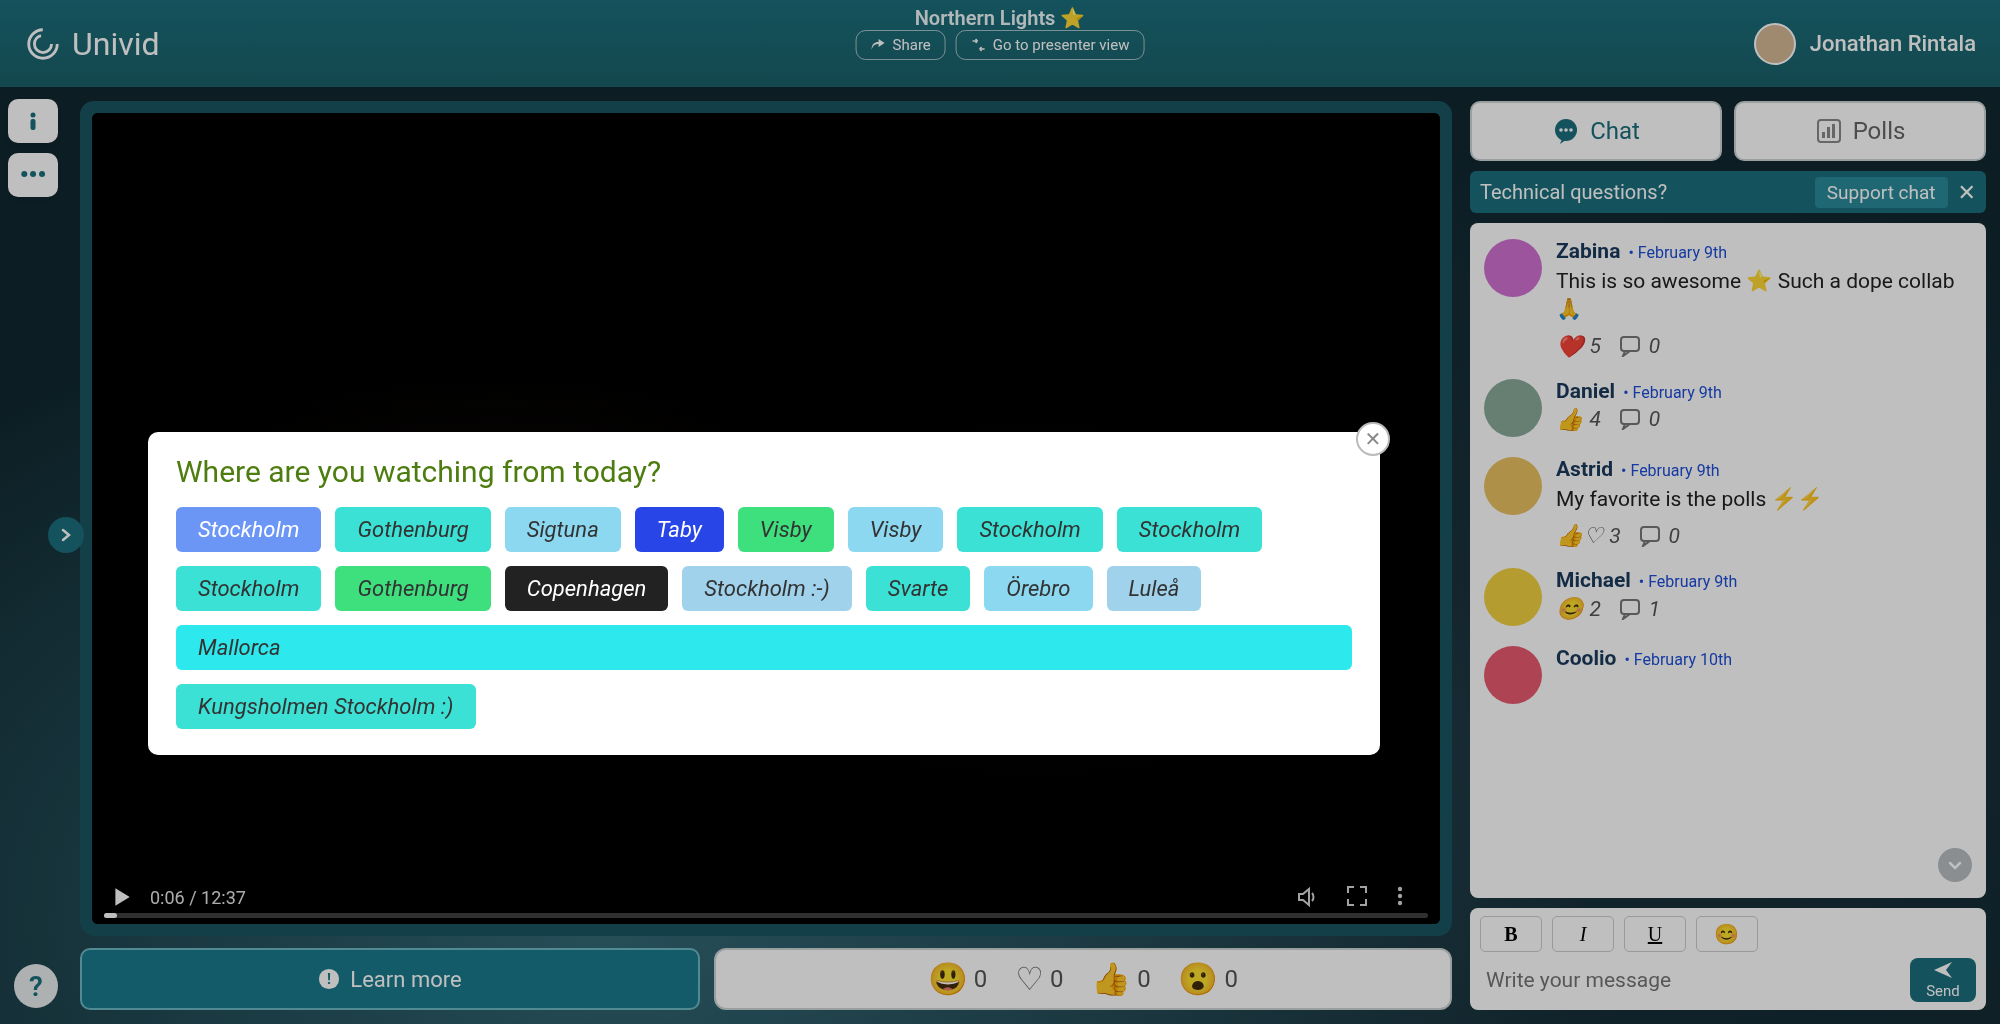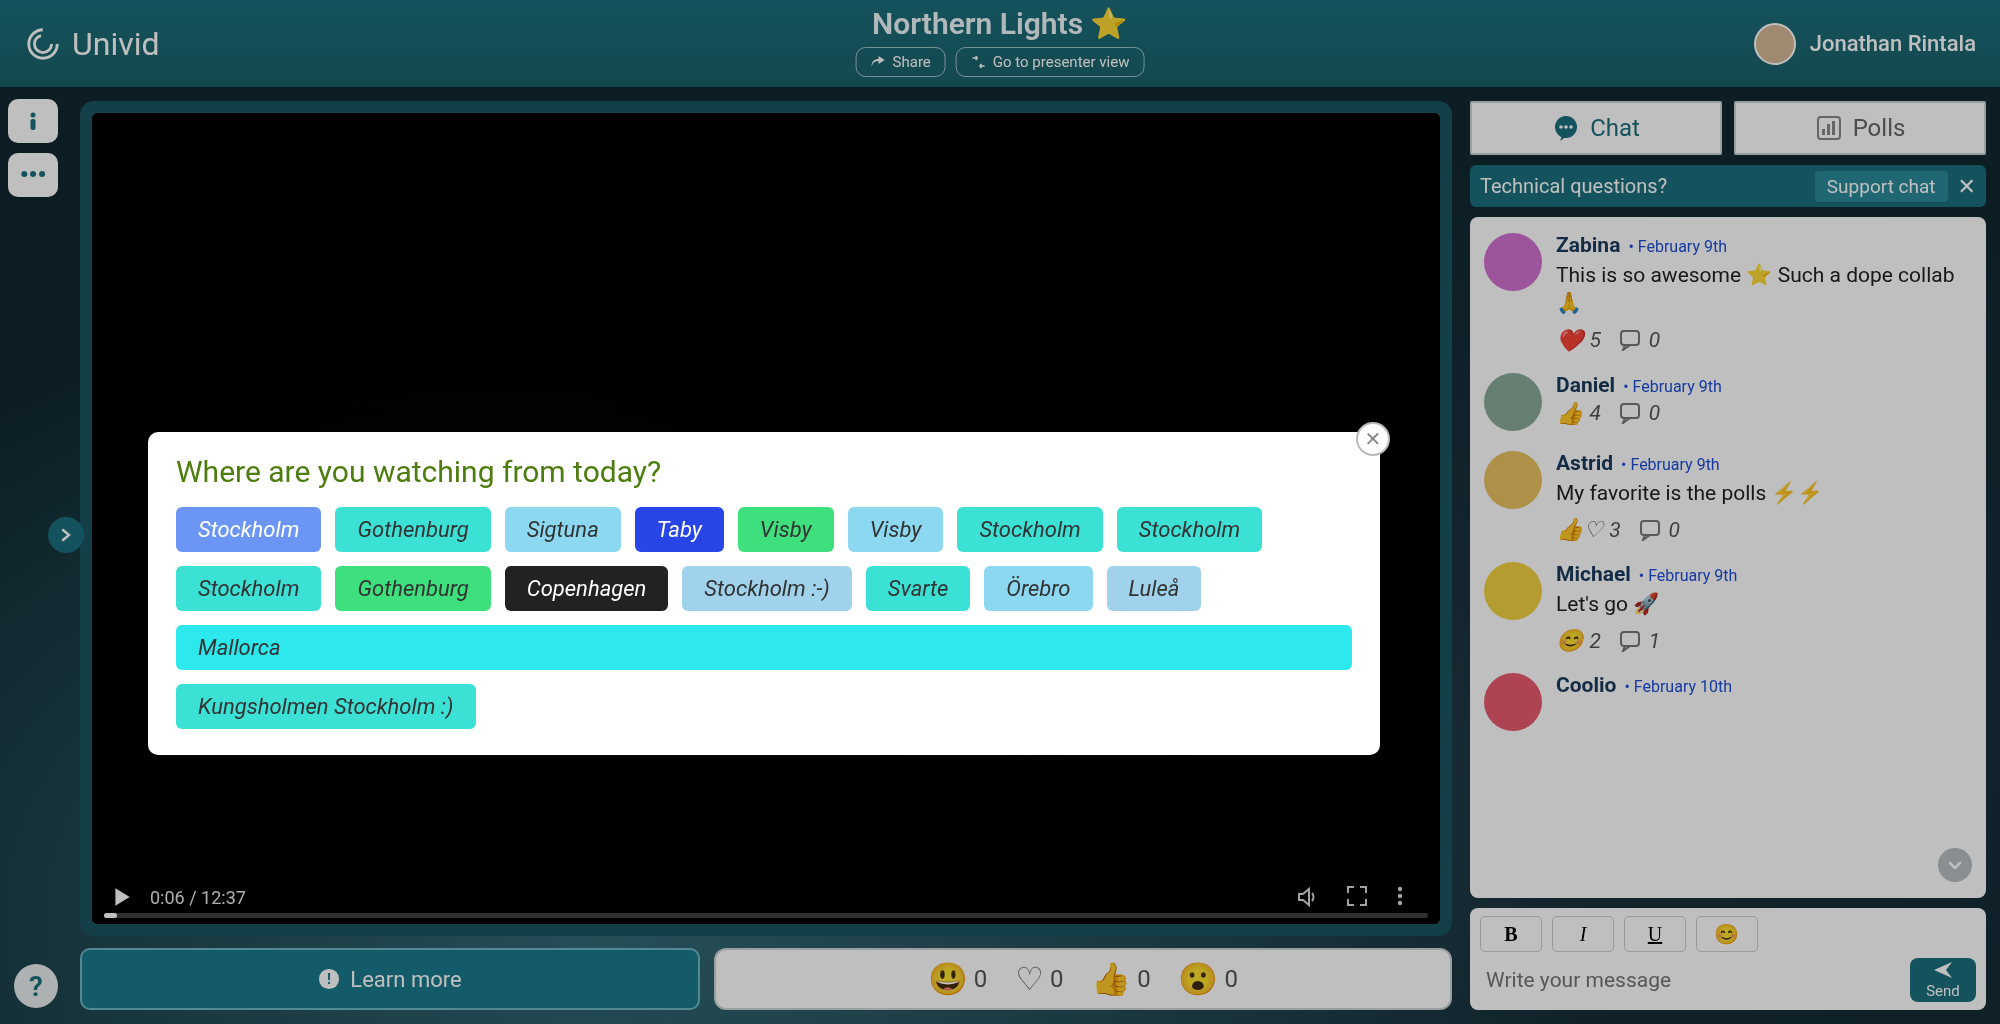--- a/index.html
+++ b/index.html
@@ -2,21 +2,21 @@
 <html><head>
 <meta charset="utf-8">
 <style>
 *{box-sizing:border-box;margin:0;padding:0;font-family:-apple-system,BlinkMacSystemFont,"Segoe UI",Roboto,Helvetica,Arial,sans-serif}
 body{width:2000px;height:1024px;overflow:hidden;background:#0a2830;position:relative}
 .bg-gradient{position:absolute;inset:0;background:radial-gradient(ellipse at 30% 90%,rgba(100,200,220,0.4),transparent 50%),radial-gradient(ellipse at 70% 70%,rgba(60,80,100,0.3),transparent 60%),#102830}
 .topbar{position:relative;height:87px;background:linear-gradient(to bottom,#1b6e7c,#1b6069);display:flex;align-items:center;padding:0 24px;color:#fff;z-index:5}
 .logo{display:flex;align-items:flex-end;font-size:32px;font-weight:400;gap:10px}
 .logo-icon{width:38px;height:38px;display:flex;align-items:center;justify-content:center}
 .center-header{position:absolute;left:50%;transform:translateX(-50%);top:6px;text-align:center}
-.title{font-size:30px;font-weight:600;color:#edf6f7;margin-bottom:6px}
+.title{font-size:20px;font-weight:600;color:#edf6f7;}
 .header-buttons{display:flex;gap:10px;justify-content:center}
 .hbtn{background:transparent;border:1.5px solid rgba(255,255,255,0.6);color:#fff;padding:5px 14px;border-radius:10px;font-size:15px;display:flex;align-items:center;gap:6px;cursor:pointer}
 .user-box{margin-left:auto;display:flex;align-items:center;gap:14px}
 .avatar{width:42px;height:42px;border-radius:50%;background:#d4b896;border:2px solid #fff}
 .username{font-size:22px;font-weight:500}
 .main{position:relative;display:flex;height:calc(100% - 87px)}
 .left-rail{width:66px;padding-top:12px;display:flex;flex-direction:column;align-items:center;gap:10px;z-index:3}
 .rail-btn{width:50px;height:44px;background:#fff;border-radius:10px;display:flex;align-items:center;justify-content:center;font-size:24px;color:#1b6e7c;cursor:pointer;box-shadow:0 2px 4px rgba(0,0,0,0.1)}
 .help-btn{position:absolute;bottom:16px;left:14px;width:44px;height:44px;background:rgba(255,255,255,0.9);border-radius:50%;display:flex;align-items:center;justify-content:center;font-size:28px;color:#1b6e7c;font-weight:600;z-index:3}
 .expand-arrow{position:absolute;left:48px;top:430px;width:36px;height:36px;background:#1b6e7c;border-radius:50%;display:flex;align-items:center;justify-content:center;color:#fff;z-index:4;cursor:pointer}
@@ -33,21 +33,21 @@
 .vc-ico{width:24px;height:24px;opacity:0.85;cursor:pointer}
 .progress-bar{position:absolute;bottom:6px;left:12px;right:12px;height:5px;background:rgba(255,255,255,0.25);border-radius:3px}
 .progress-fill{height:100%;width:1%;background:#fff;border-radius:3px}
 .under-video{display:flex;gap:14px}
 .learn-btn{flex:0 0 620px;height:62px;background:#1a7a8c;border:2px solid #6cb8c5;border-radius:10px;color:#fff;font-size:22px;display:flex;align-items:center;justify-content:center;gap:10px;cursor:pointer}
 .reactions-bar{flex:1;height:62px;background:#fff;border:2px solid #cdd3d5;border-radius:12px;display:flex;align-items:center;justify-content:center;gap:28px}
 .react{display:flex;align-items:center;gap:6px;font-size:24px;color:#555;cursor:pointer}
 .react-ico{font-size:32px;color:#777}
 .sidebar{width:530px;padding:14px 14px 14px 0;display:flex;flex-direction:column;gap:10px;z-index:2}
 .side-tabs{display:flex;gap:12px}
-.side-tab{flex:1;height:54px;background:#fff;border:2px solid #cdd3d5;border-radius:2px;display:flex;align-items:center;justify-content:center;gap:10px;font-size:24px;color:#666;cursor:pointer}
+.side-tab{flex:1;height:60px;background:#fff;border:2px solid #cdd3d5;border-radius:10px;display:flex;align-items:center;justify-content:center;gap:10px;font-size:24px;color:#666;cursor:pointer}
 .side-tab.active{color:#1b6e7c}
 .tab-ico{width:28px;height:28px;display:flex;align-items:center;justify-content:center}
 .support-row{height:42px;background:#1b6e7c;border-radius:6px;display:flex;align-items:center;padding:0 10px;color:#fff;font-size:20px}
 .support-chip{margin-left:auto;background:#2a8a9a;padding:4px 12px;border-radius:4px;font-size:19px;cursor:pointer}
 .support-close{margin-left:10px;font-size:22px;cursor:pointer}
 .chat-list{flex:1;background:#fff;border-radius:8px;overflow:hidden;position:relative}
 .chat-scroll{height:100%;overflow-y:auto;padding:6px 0}
 .msg{padding:10px 16px 10px 14px;display:flex;gap:14px}
 .msg-av{width:58px;height:58px;border-radius:50%;flex-shrink:0}
 .msg-body{flex:1}
@@ -287,21 +287,20 @@
               </div>
             </div>
           </div>
           <div class="msg">
             <div class="msg-av" style="background:#f0d040"></div>
             <div class="msg-body">
               <div class="msg-head">
                 <span class="msg-name">Michael</span>
                 <span class="msg-date">• February 9th</span>
               </div>
-              <div class="msg-text">Let's go 🚀</div>
               <div class="msg-reacts">
                 <span class="mr"><span class="mr-ico">😊</span>2</span>
                 <span class="mr"><svg width="24" height="22" viewBox="0 0 24 22">
                     <rect x="2" y="2" width="18" height="14" rx="3" fill="none" stroke="#777" stroke-width="2"></rect>
                     <path d="M6 16 L4 21 L11 16" fill="none" stroke="#777" stroke-width="2"></path>
                   </svg>1</span>
               </div>
             </div>
           </div>
           <div class="msg">

